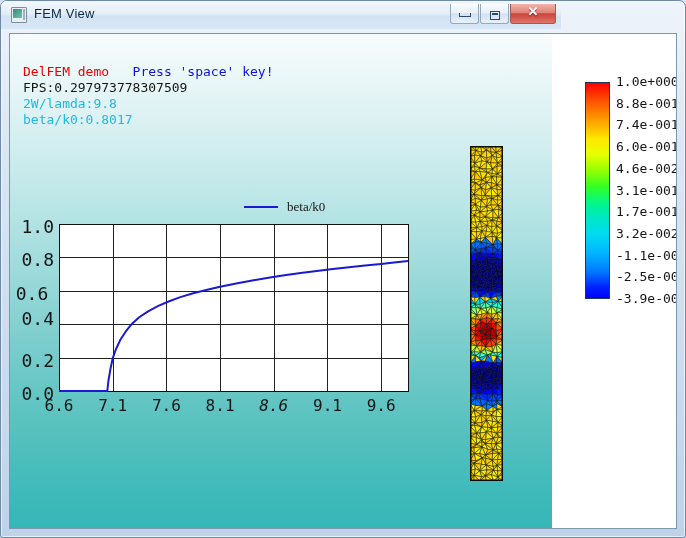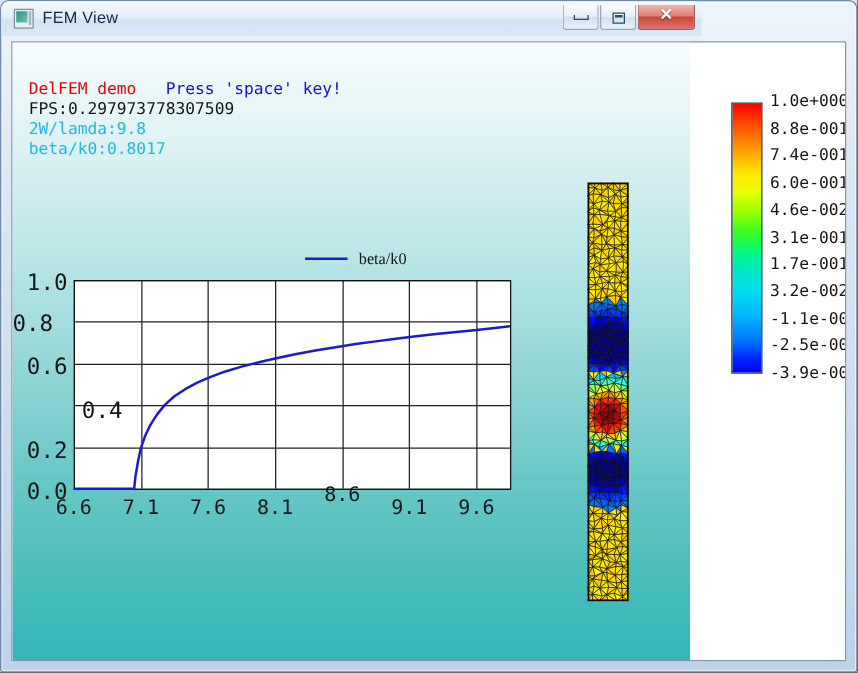--- a/index.html
+++ b/index.html
@@ -153,41 +153,41 @@
             <rect x="49.5" y="190.5" width="349" height="167" fill="none" stroke="#111" stroke-width="1"></rect>
             <path d="M49.00 357.00 L59.74 357.00 L70.48 357.00 L81.22 357.00 L91.95 357.00 L97.32 357.00 L98.40 346.98 L100.54 334.45 L102.69 324.44 L105.91 315.25 L110.21 306.06 L115.58 297.72 L122.02 289.70 L129.54 283.02 L138.13 277.34 L147.79 272.16 L158.53 267.49 L170.34 263.15 L183.23 259.31 L197.19 255.80 L210.08 252.79 L226.18 249.45 L242.29 246.45 L258.40 243.77 L274.51 241.27 L290.62 239.10 L306.72 236.93 L322.83 235.09 L338.94 233.25 L355.05 231.58 L371.15 229.91 L384.04 228.58 L398.00 226.91" fill="none" stroke="#1a1ad0" stroke-width="2" stroke-linejoin="round"></path>
           </svg>
         <div class="legend-line"></div>
         <div class="legend-label">beta/k0</div>
         <div id="ytick-holder">
             <div class="ytick-wrap" style="top: 182px;">
               <div class="ytick" style="position: relative; text-align: right;">1.0</div>
             </div>
             <div class="ytick-wrap" style="top: 215.4px;">
-              <div class="ytick" style="position: relative; text-align: left;">0.8</div>
+              <div class="ytick" style="position: relative; text-align: right;">0.8</div>
             </div>
             <div class="ytick-wrap" style="top: 248.8px;">
-              <div class="ytick" style="position: relative; text-align: right;">0.6</div>
+              <div class="ytick" style="position: relative; text-align: center;">0.6</div>
             </div>
-            <div class="ytick-wrap" style="top: 284px; margin-left: 44px;">
+            <div class="ytick-wrap" style="top: 274px;">
               <div class="ytick" style="position: relative; text-align: right;">0.4</div>
             </div>
             <div class="ytick-wrap" style="top: 315.6px;">
               <div class="ytick" style="position: relative; text-align: right;">0.2</div>
             </div>
             <div class="ytick-wrap" style="top: 349px;">
               <div class="ytick" style="position: relative; text-align: right;">0.0</div>
             </div>
           </div>
         <div id="xtick-holder">
             <div class="xtick" style="left: 29px; top: 362px;">6.6</div>
             <div class="xtick" style="left: 82.6923px; top: 362px;">7.1</div>
             <div class="xtick" style="left: 136.385px; top: 362px;">7.6</div>
             <div class="xtick" style="left: 190.077px; top: 362px;">8.1</div>
-            <div class="xtick" style="left: 243.769px; top: 352px;">8.6</div>
+            <div class="xtick" style="left: 243.769px; top: 362px; font-style: italic;">8.6</div>
             <div class="xtick" style="left: 297.462px; top: 362px;">9.1</div>
             <div class="xtick" style="left: 351.154px; top: 362px;">9.6</div>
           </div>
       </div>
 
       <div id="meshbox">
         <svg id="mesh-svg" width="33" height="335">
             <g>
               <polygon points="0.0,0.0 5.5,0.0 6.2,4.5" fill="#ffd900" stroke="#101010" stroke-width="0.5"></polygon>
               <polygon points="0.0,0.0 6.2,4.5 0.0,4.1" fill="#ffde00" stroke="#101010" stroke-width="0.5"></polygon>

